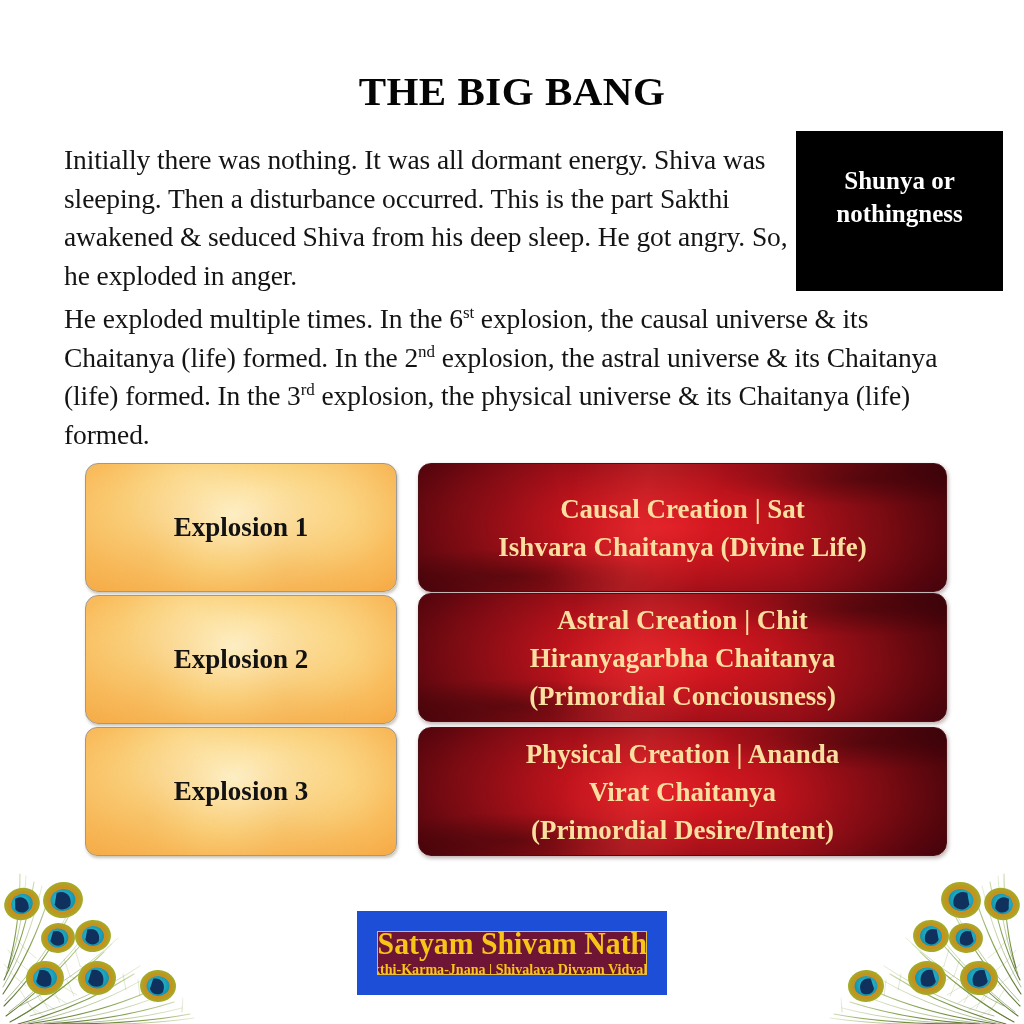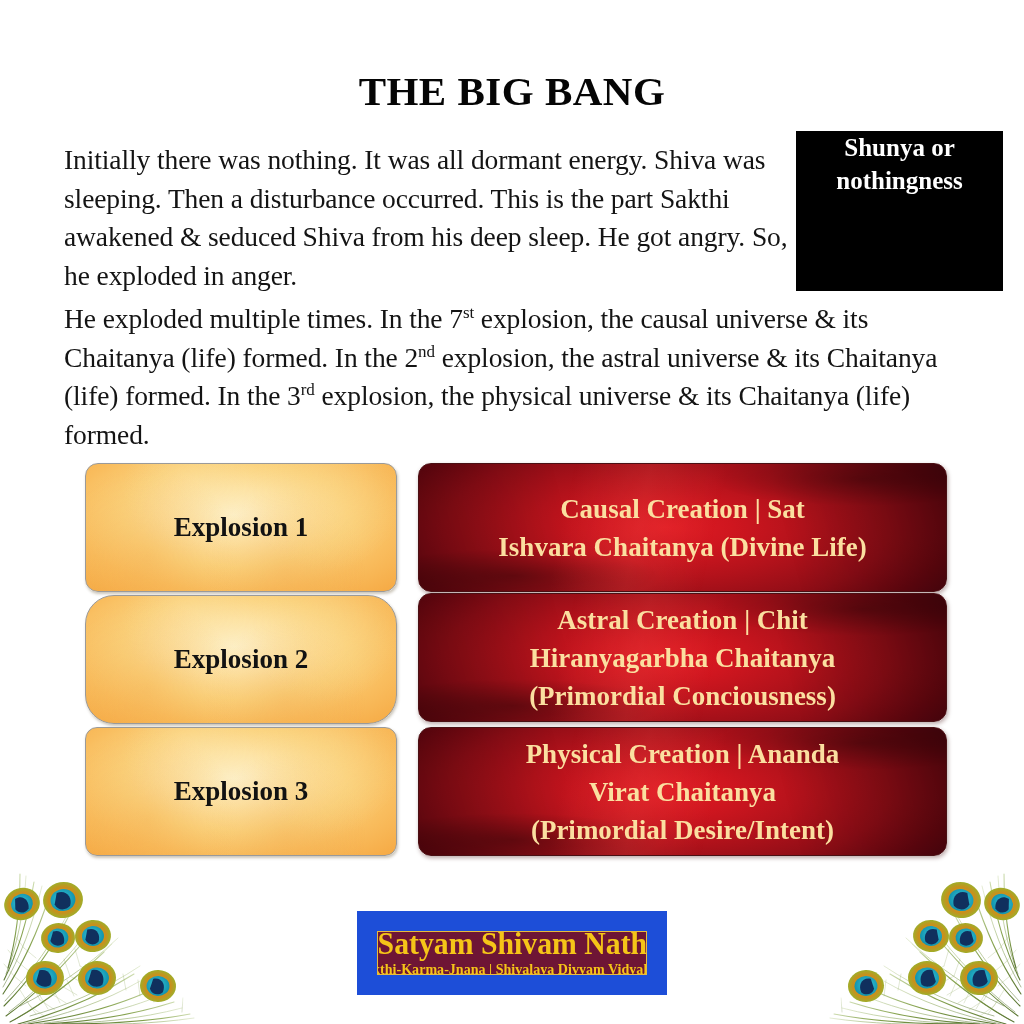--- a/index.html
+++ b/index.html
@@ -69,20 +69,21 @@
     left: 796px;
     top: 131px;
     width: 207px;
     height: 160px;
     background: #000000;
     color: #ffffff;
     font-weight: bold;
     font-size: 25px;
     line-height: 33px;
     text-align: center;
+    padding-top: 33px;
     box-sizing: border-box;
     font-family: "Liberation Serif", "DejaVu Serif", serif;
   }
 
   
   .rows {
     position: absolute;
     left: 0;
     top: 0;
     width: 1024px;
@@ -241,33 +242,33 @@
 
   <div class="title">THE BIG BANG</div>
 
   <div class="para para1">Initially there was nothing. It was all dormant energy. Shiva was sleeping. Then a disturbance occurred. This is the part Sakthi awakened &amp; seduced Shiva from his deep sleep. He got angry. So, he exploded in anger.</div>
 
   <div class="shunya-box">
     <div>Shunya or</div>
     <div>nothingness</div>
   </div>
 
-  <div class="para para2"><span>He exploded multiple times. In the 7</span><sup>st</sup><span> explosion, the causal universe &amp; its Chaitanya (life) formed. In the 2</span><sup>nd</sup><span> explosion, the astral universe &amp; its Chaitanya (life) formed. In the 3</span><sup>rd</sup><span> explosion, the physical universe &amp; its Chaitanya (life) formed.</span></div>
+  <div class="para para2"><span>He exploded multiple times. In the 6</span><sup>st</sup><span> explosion, the causal universe &amp; its Chaitanya (life) formed. In the 2</span><sup>nd</sup><span> explosion, the astral universe &amp; its Chaitanya (life) formed. In the 3</span><sup>rd</sup><span> explosion, the physical universe &amp; its Chaitanya (life) formed.</span></div>
 
   <div class="rows">
 
     <div class="orange-box" style="top:463px;height:129px;">
       <span class="orange-label">Explosion 1</span>
     </div>
     <div class="red-box" style="top:463px;height:129px;">
       <span class="red-label">Causal Creation | Sat
 Ishvara Chaitanya (Divine Life)</span>
     </div>
 
-    <div class="orange-box" style="top:595px;height:129px;border-radius:29px;">
+    <div class="orange-box" style="top:595px;height:129px;">
       <span class="orange-label">Explosion 2</span>
     </div>
     <div class="red-box" style="top:593px;height:129px;">
       <span class="red-label">Astral Creation | Chit
 Hiranyagarbha Chaitanya
 (Primordial Conciousness)</span>
     </div>
 
     <div class="orange-box" style="top:727px;height:129px;border-radius:12px;">
       <span class="orange-label">Explosion 3</span>

